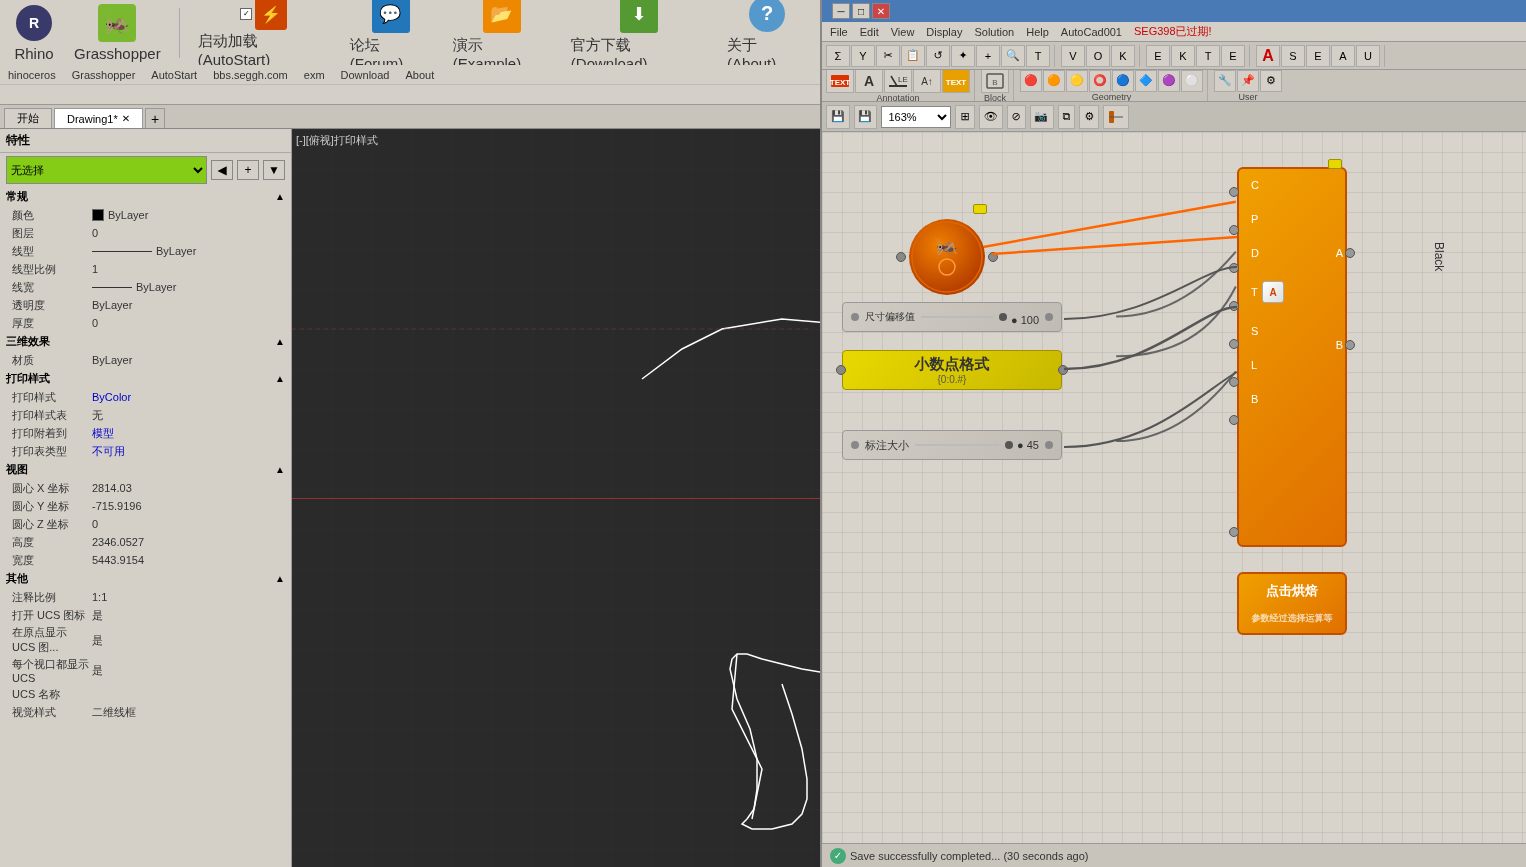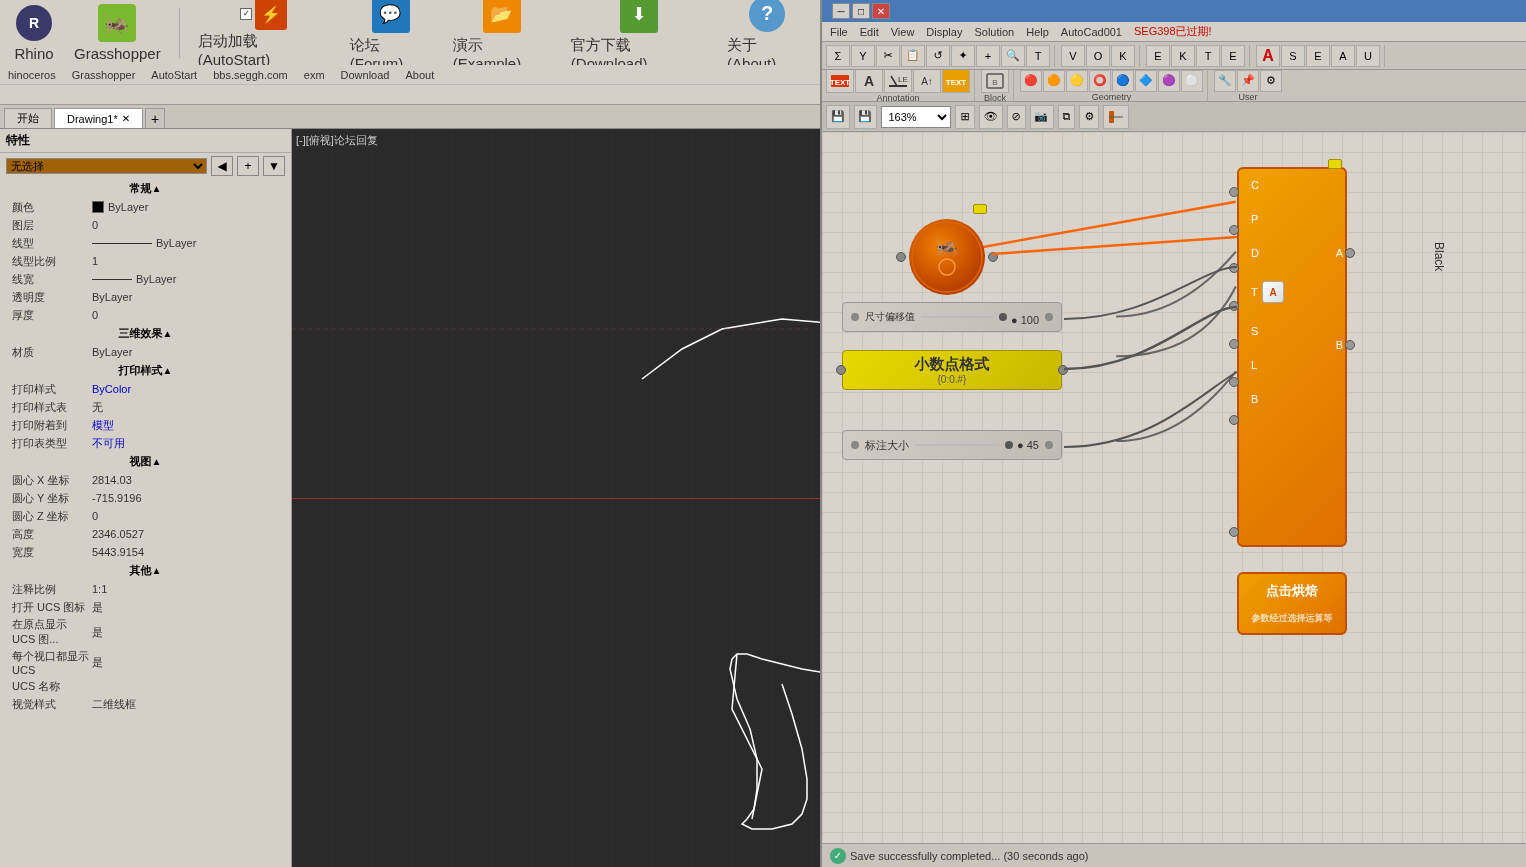--- a/index.html
+++ b/index.html
@@ -21,28 +21,28 @@
     #tab-bar { height: 24px; background: #c8c4bc; display: flex; align-items: flex-end; padding: 0 4px; border-bottom: 1px solid #888; }
     .tab { height: 20px; padding: 0 12px; background: #d4d0c8; border: 1px solid #999; border-bottom: none; font-size: 11px; cursor: pointer; display: flex; align-items: center; gap: 4px; margin-right: 2px; }
     .tab.active { background: #ffffff; }
     .tab-add { width: 20px; height: 20px; background: #c8c4bc; border: 1px solid #999; border-bottom: none; display: flex; align-items: center; justify-content: center; cursor: pointer; font-size: 14px; }
 
     
     #main-content { display: flex; flex: 1; overflow: hidden; }
 
     
     #props-panel { width: 292px; background: #d4d0c8; border-right: 1px solid #999; overflow-y: auto; font-size: 11px; }
-    .props-section-header { display: flex; justify-content: center; align-items: center; padding: 2px 6px; font-weight: bold; font-size: 11px; color: #000; }
+    .props-section-header { display: flex; justify-content: space-between; align-items: center; padding: 2px 6px; font-weight: bold; font-size: 11px; color: #000; }
     .props-row { display: flex; align-items: center; padding: 1px 6px 1px 12px; min-height: 18px; }
     .props-label { width: 80px; color: #333; flex-shrink: 0; }
     .props-value { color: #333; }
     .props-value.blue { color: #0000cc; }
     .section-toggle { cursor: pointer; font-size: 10px; }
     #selector-row { display: flex; align-items: center; padding: 3px 6px; gap: 4px; }
-    .selector-dropdown { flex: 1; height: 16px; background: #a16207; border: 1px solid #888; font-size: 11px; }
+    .selector-dropdown { flex: 1; height: 28px; background: #84cc16; border: 1px solid #888; font-size: 11px; }
     .selector-btn { width: 22px; height: 20px; background: #d4d0c8; border: 1px solid #888; display: flex; align-items: center; justify-content: center; cursor: pointer; font-size: 12px; }
 
     
     #viewport { flex: 1; background: #2a2a2a; position: relative; overflow: hidden; }
     #viewport-label { position: absolute; top: 4px; left: 4px; color: #ccc; font-size: 11px; z-index: 2; }
     .viewport-crosshair-h { position: absolute; left: 0; right: 0; height: 1px; background: rgba(200,50,50,0.7); top: 50%; }
 
     
     #right-panel { position: absolute; right: 0; top: 0; width: 706px; height: 867px; background: #e8e4dc; display: flex; flex-direction: column; border-left: 2px solid #888; }
 
@@ -311,21 +311,21 @@
         <span class="props-label">UCS 名称</span>
         <span class="props-value"></span>
       </div>
       <div class="props-row">
         <span class="props-label">视觉样式</span>
         <span class="props-value">二维线框</span>
       </div>
     </div>
 
     <div id="viewport">
-      <div id="viewport-label">[-][俯视]论坛回复</div>
+      <div id="viewport-label">[-][俯视]打印样式</div>
       <div class="viewport-crosshair-h"></div>
       <svg id="drawing-svg">
 
         <defs>
           <pattern id="grid" width="40" height="40" patternUnits="userSpaceOnUse">
             <path d="M 40 0 L 0 0 0 40" fill="none" stroke="rgba(100,100,120,0.2)" stroke-width="0.5"></path>
           </pattern>
         </defs>
         <rect width="100%" height="100%" fill="url(#grid)"></rect>
 

